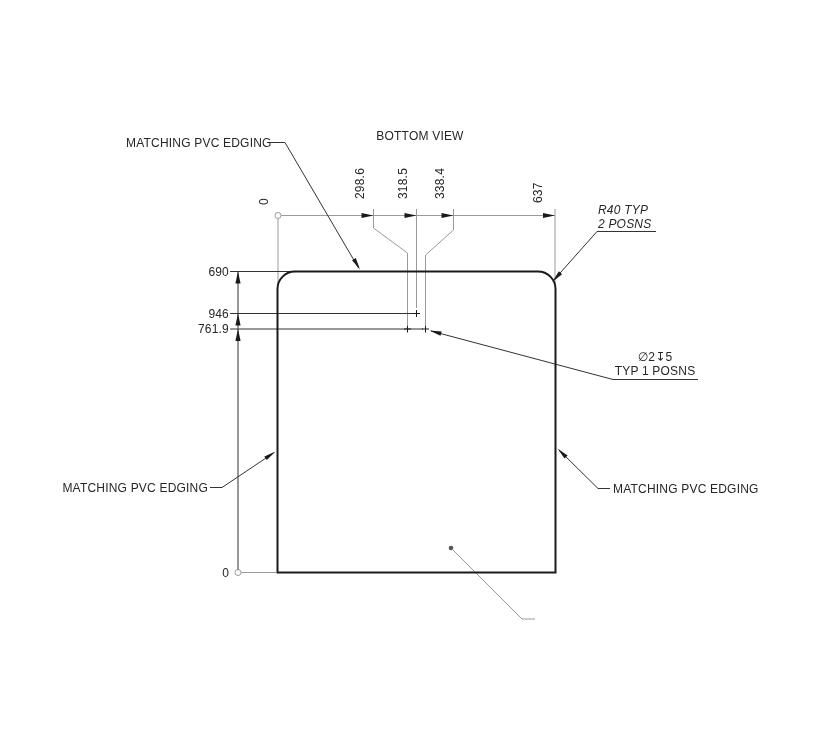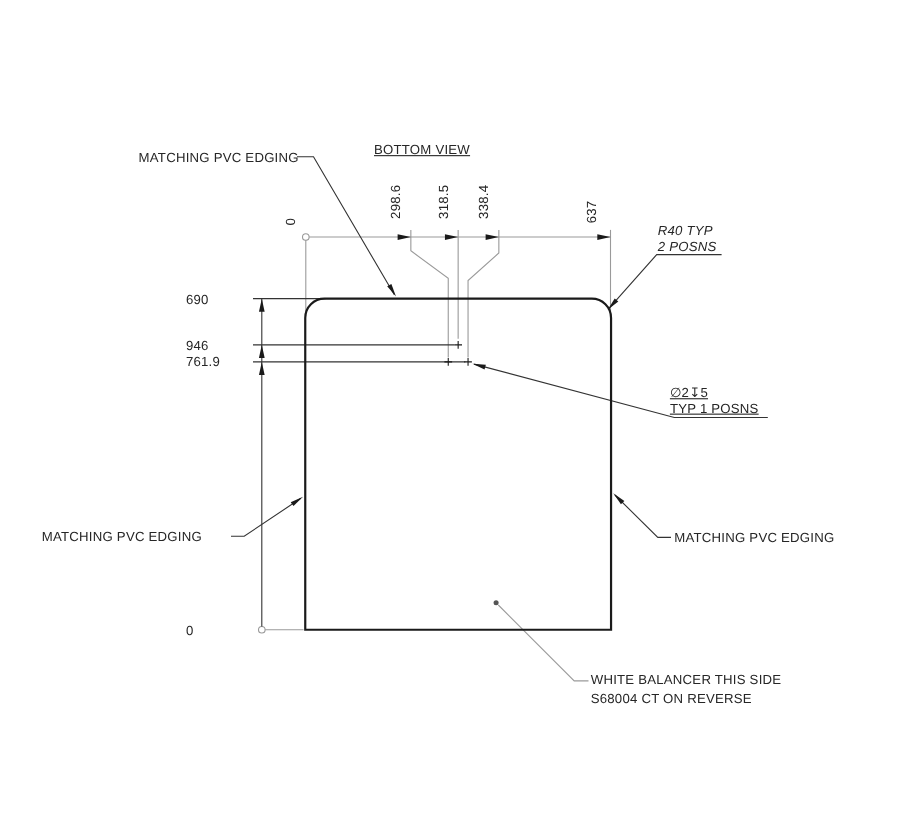--- a/index.html
+++ b/index.html
@@ -18,22 +18,22 @@
     line-height:14px;
     white-space:nowrap;
     color:#262626;
     letter-spacing:0.2px;
   }
   .rot{
     height:14px;
     transform-origin:0 100%;
     transform:rotate(-90deg);
   }
-  .right{}
-  .center{text-align:left;text-decoration:underline;}
+  .right{text-align:right;}
+  .center{text-align:center;}
   .note{line-height:13.5px;}
   .balancer{line-height:17px;}
 </style>
 </head>
 <body>
 
 <div id="stage">
 
   <svg width="840" height="750" viewBox="0 0 840 750">
 
@@ -115,18 +115,14 @@
 
   <div class="lbl note center" style="left:609px;top:351px;width:92px;">
     <div>∅2↧5</div>
     <div>TYP 1 POSNS</div>
   </div>
 
   <div class="lbl right" style="left:38px;top:481px;width:170px;">MATCHING PVC EDGING</div>
 
   <div class="lbl" style="left:613px;top:482px;">MATCHING PVC EDGING</div>
 
-  <div class="lbl balancer" style="left:537px;top:610px;">
-    <div>WHITE BALANCER THIS SIDE</div>
-    <div>S68004 CT ON REVERSE</div>
-  </div>
 
 </div>
 
 </body></html>

